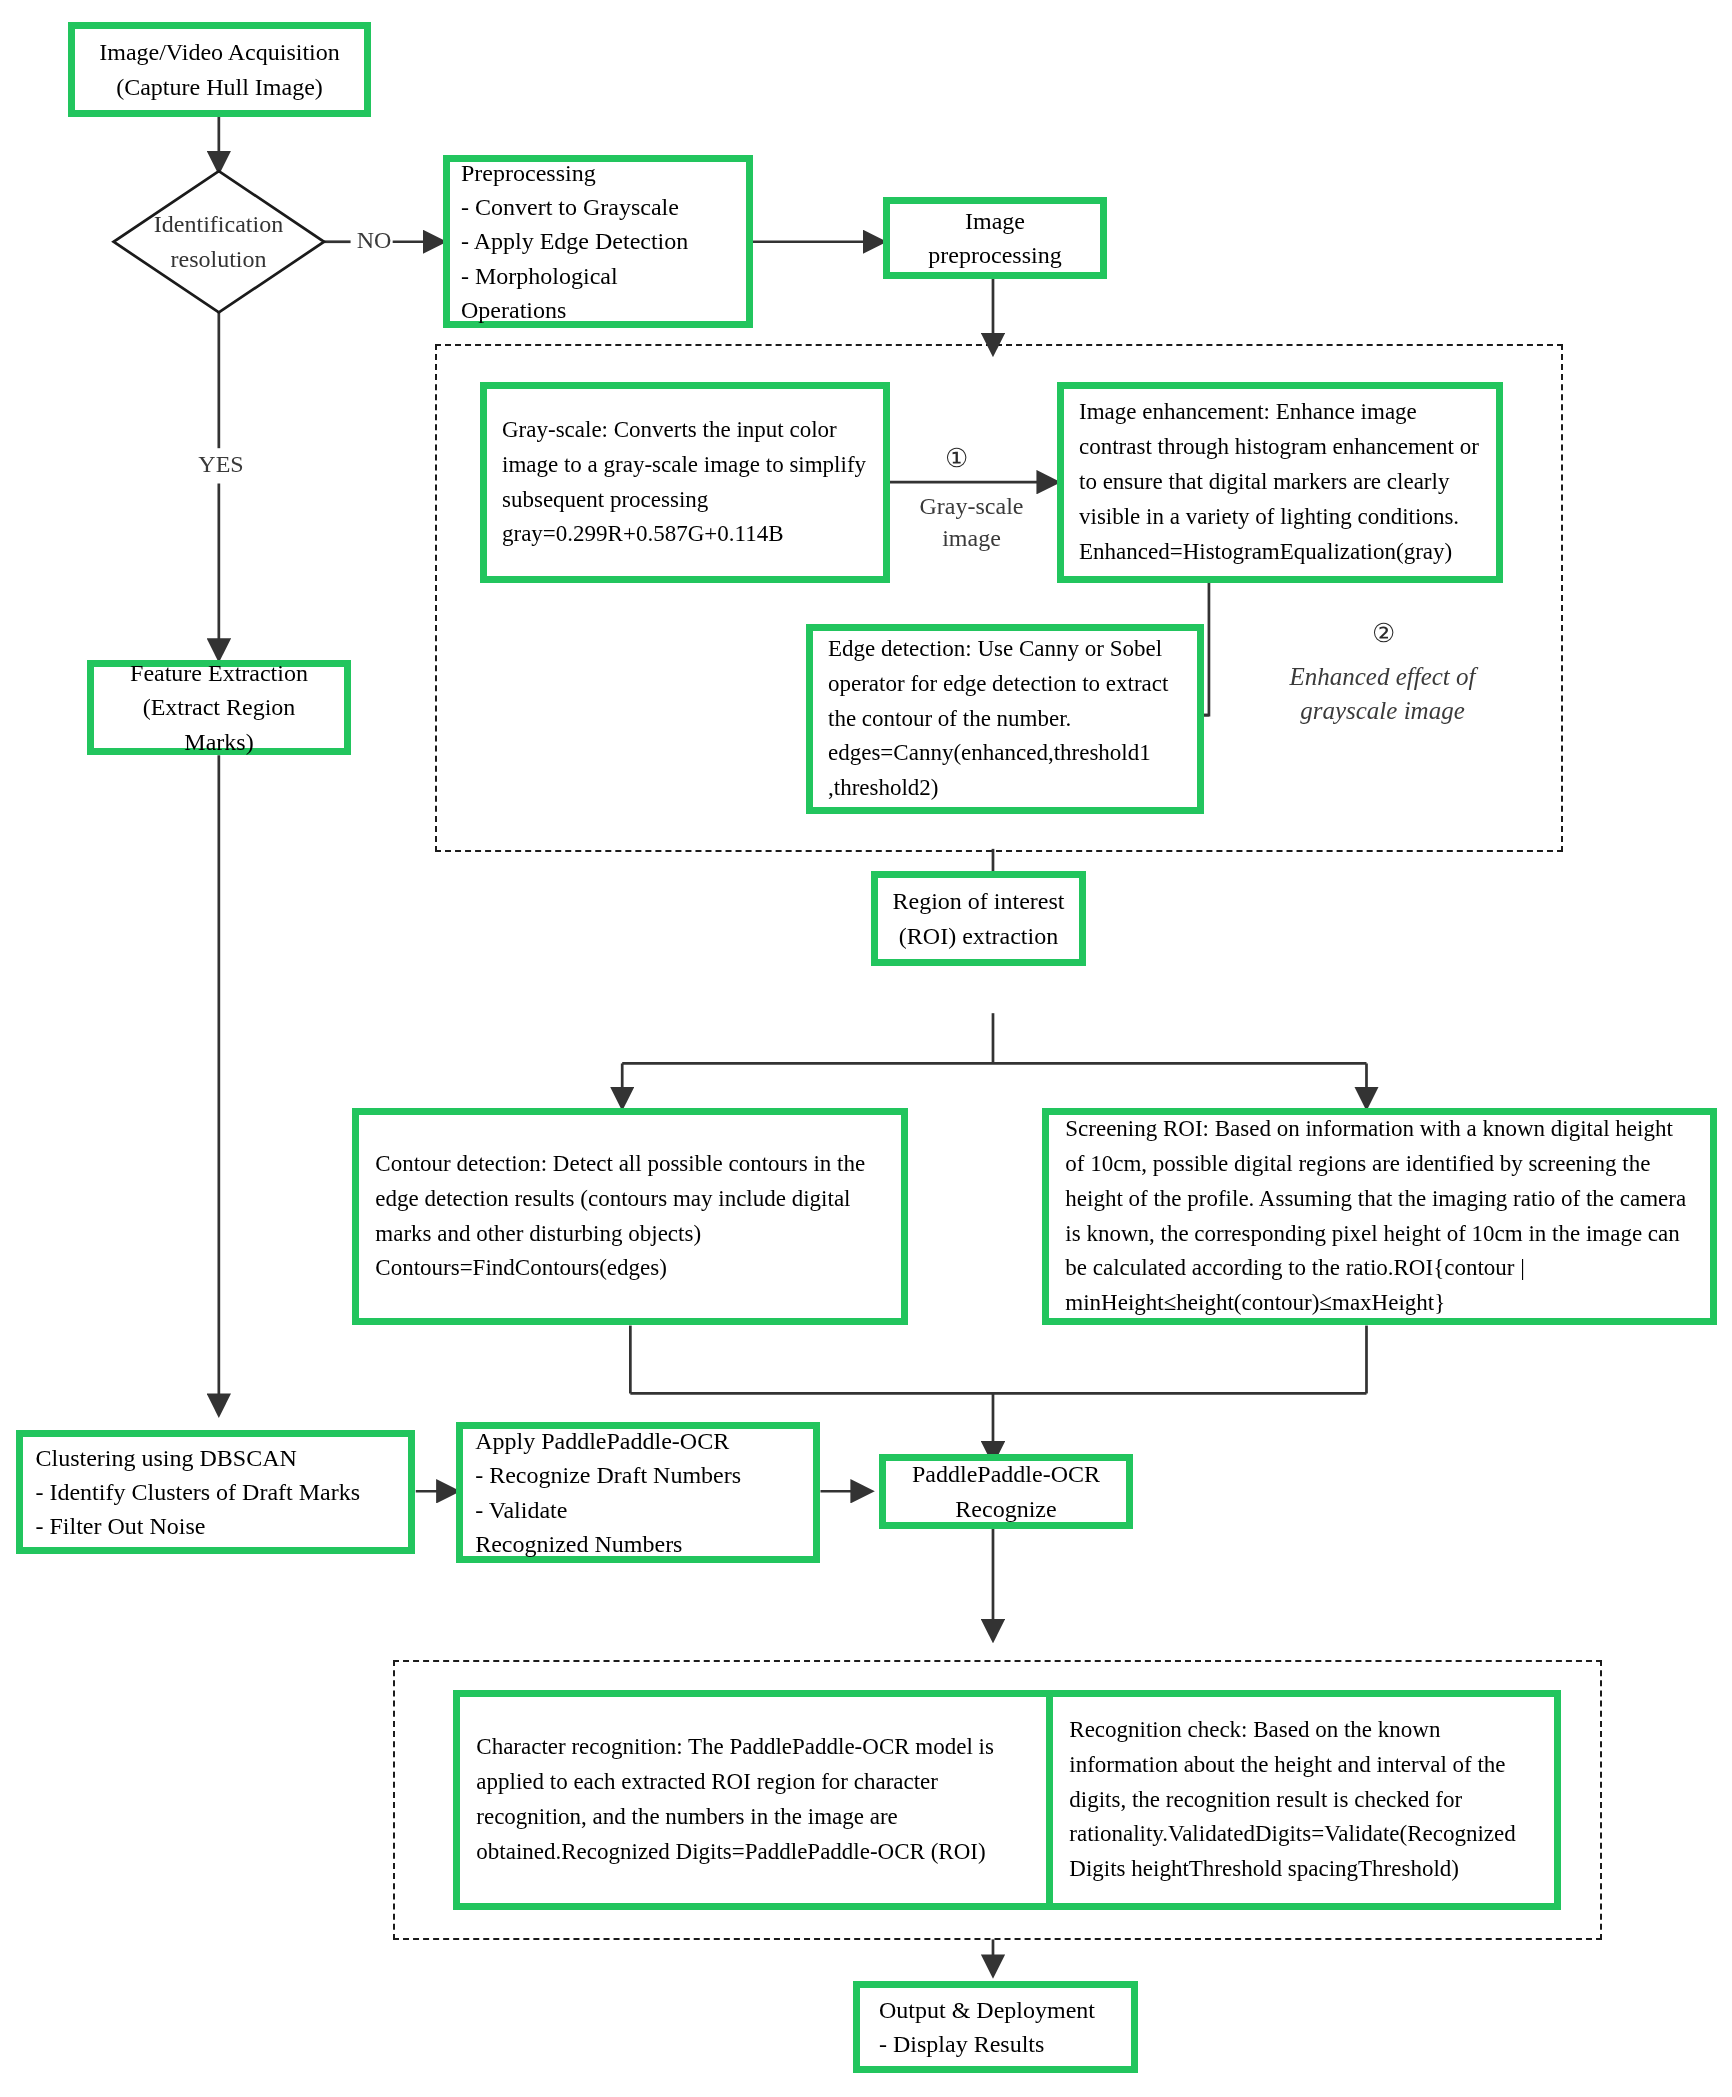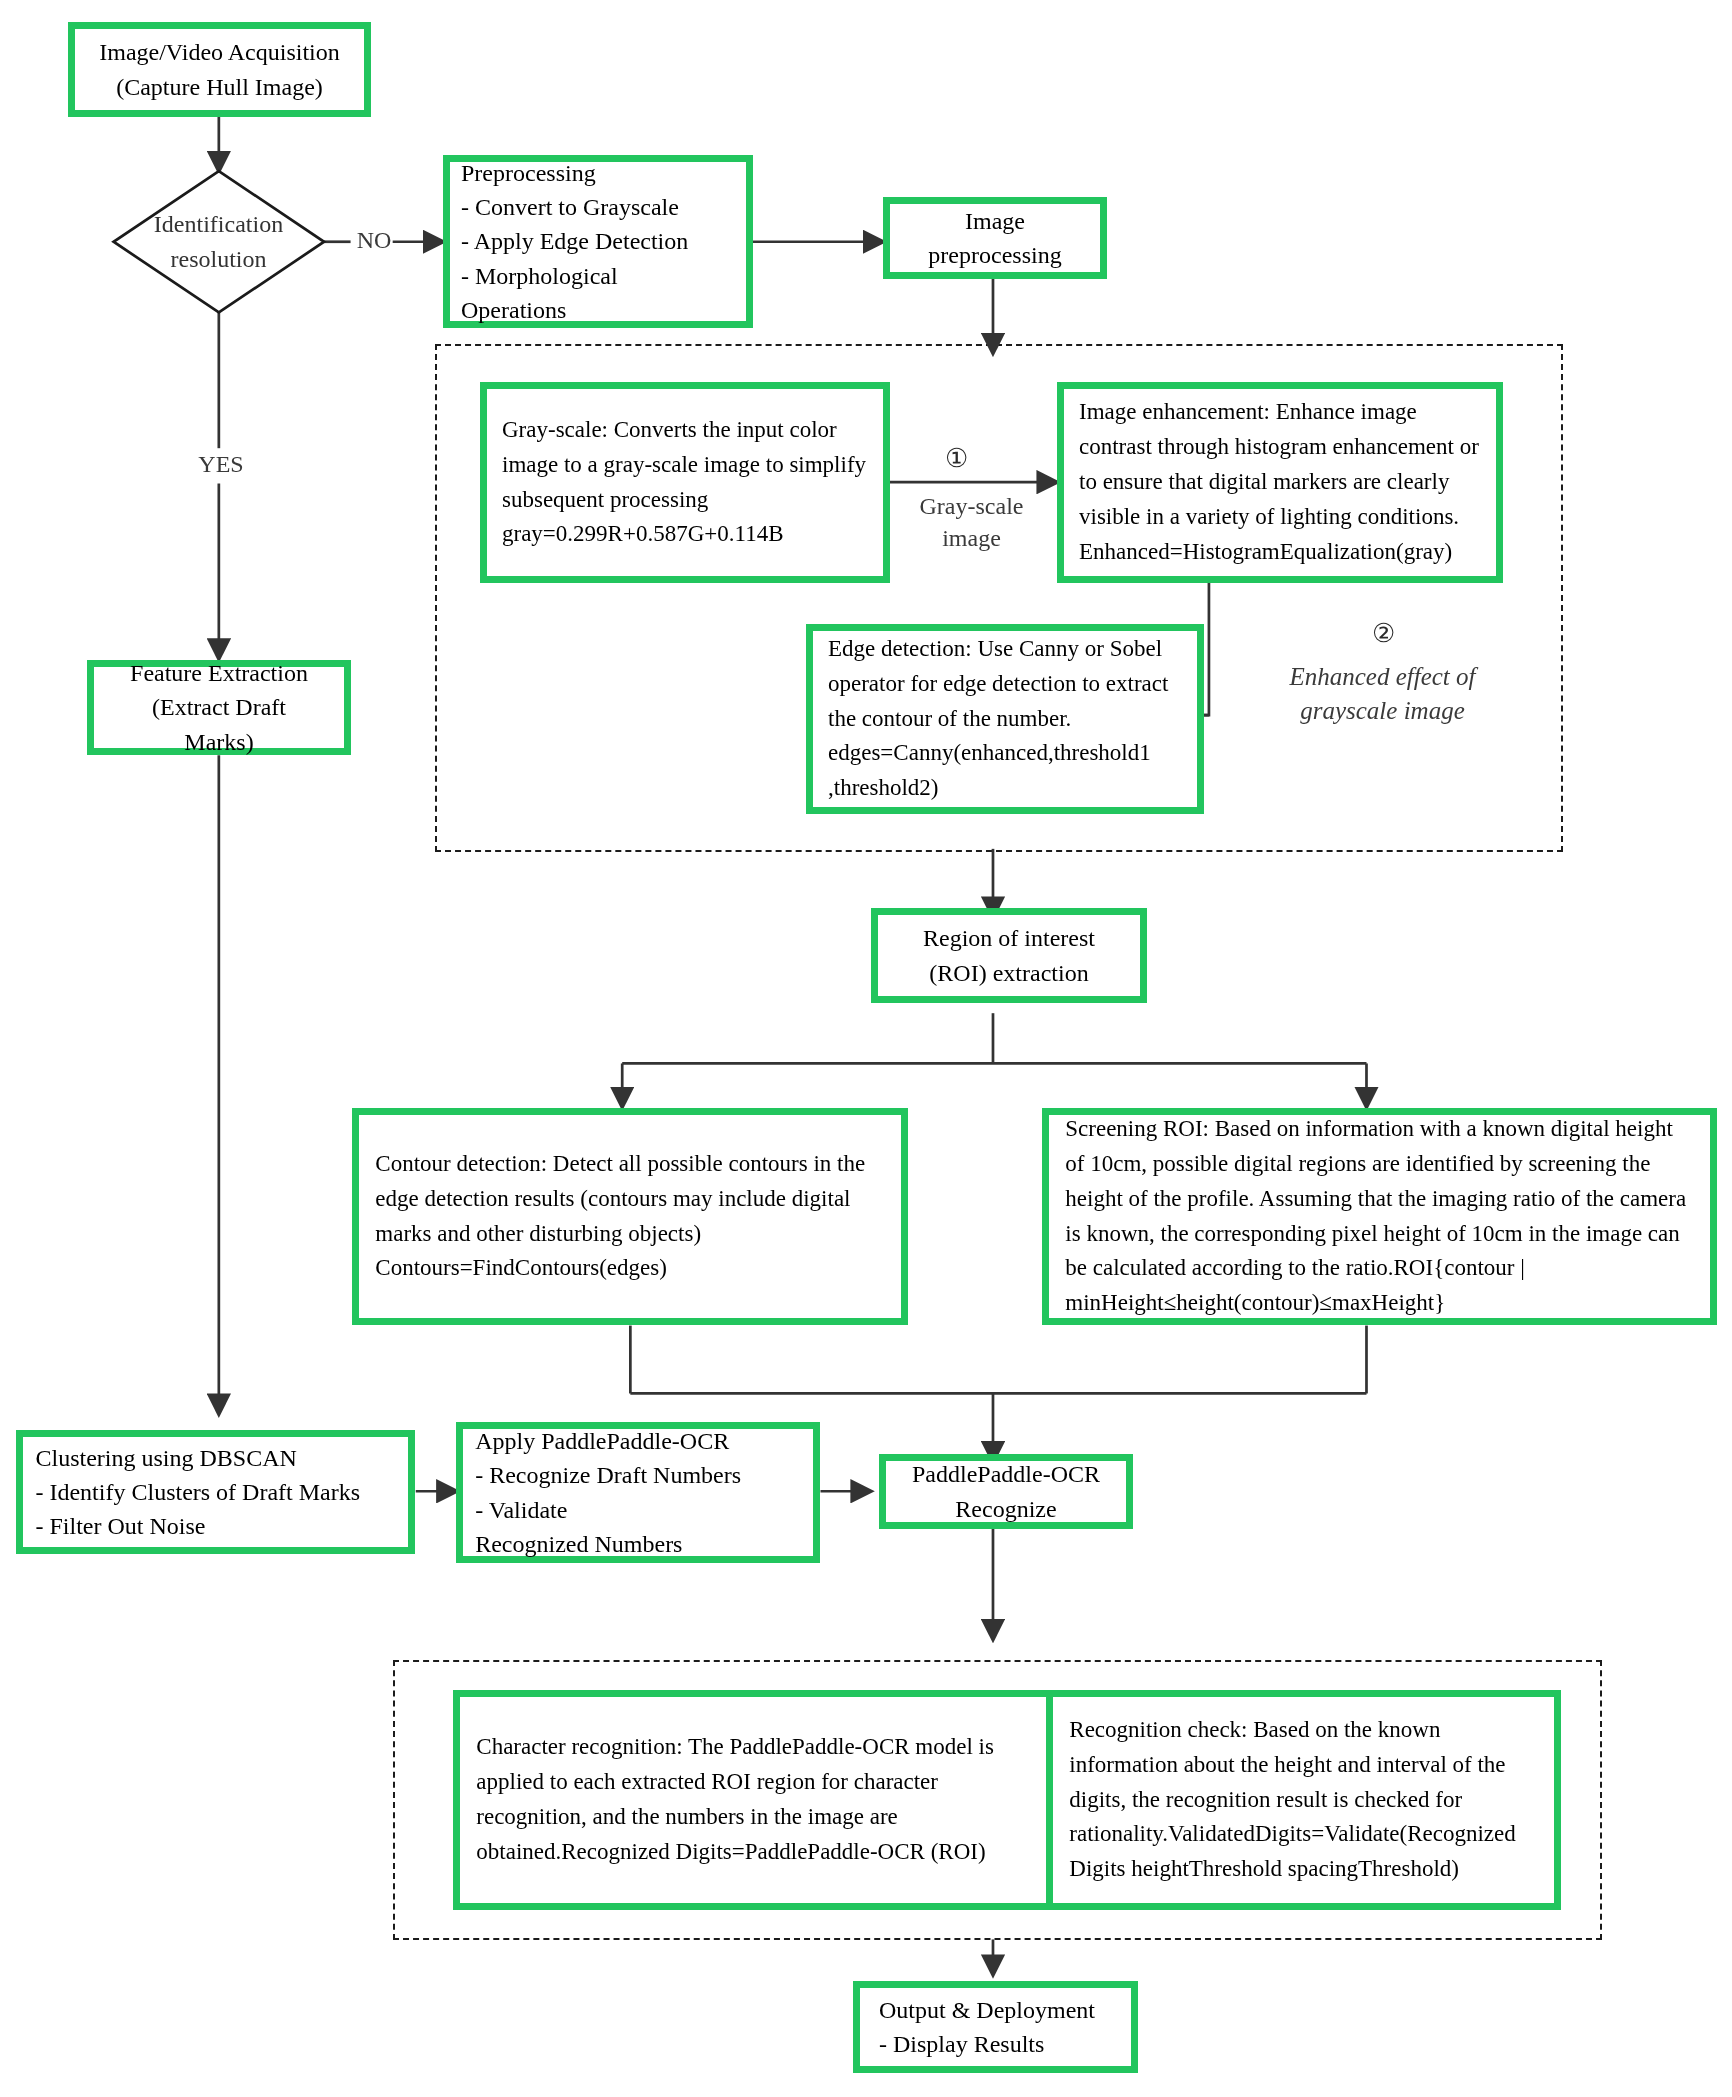--- a/index.html
+++ b/index.html
@@ -189,25 +189,25 @@
   <div class="node left" style="left:1057px; top:382px; width:446px; height:201px; padding:8.2px 15px;">
     <div class="txt n-body">Image enhancement: Enhance image contrast through histogram enhancement or to ensure that digital markers are clearly visible in a variety of lighting conditions. Enhanced=HistogramEqualization(gray)</div>
   </div>
 
   <div class="node left" style="left:806px; top:624px; width:398px; height:190px; padding:8.2px 15px;">
     <div class="txt n-body">Edge detection: Use Canny or Sobel operator for edge detection to extract the contour of the number. edges=Canny(enhanced,threshold1 ,threshold2)</div>
   </div>
 
   <div class="node center" style="left:87px; top:660px; width:264px; height:95px; padding:5.4px 9.5px;">
     <div class="txt n-title">Feature Extraction
-(Extract Draft
+(Extract Region
 Marks)</div>
   </div>
 
-  <div class="node center" style="left:871px; top:908px; width:276px; height:95px; padding:5.4px 9.5px;justify-content:center;">
+  <div class="node center" style="left:871px; top:871px; width:215px; height:95px; padding:5.4px 9.5px;justify-content:center;">
     <div class="txt n-title">Region of interest
 (ROI) extraction</div>
   </div>
 
   <div class="node left" style="left:352px; top:1108px; width:556px; height:217px; padding:8.2px 16.3px;">
     <div class="txt n-body">Contour detection: Detect all possible contours in the edge detection results (contours may include digital marks and other disturbing objects) Contours=FindContours(edges)</div>
   </div>
 
   <div class="node left" style="left:1042px; top:1108px; width:675px; height:217px; padding:8.2px 16.3px;">
     <div class="txt n-body">Screening ROI: Based on information with a known digital height of 10cm, possible digital regions are identified by screening the height of the profile. Assuming that the imaging ratio of the camera is known, the corresponding pixel height of 10cm in the image can be calculated according to the ratio.ROI{contour | minHeight≤height(contour)≤maxHeight}</div>

